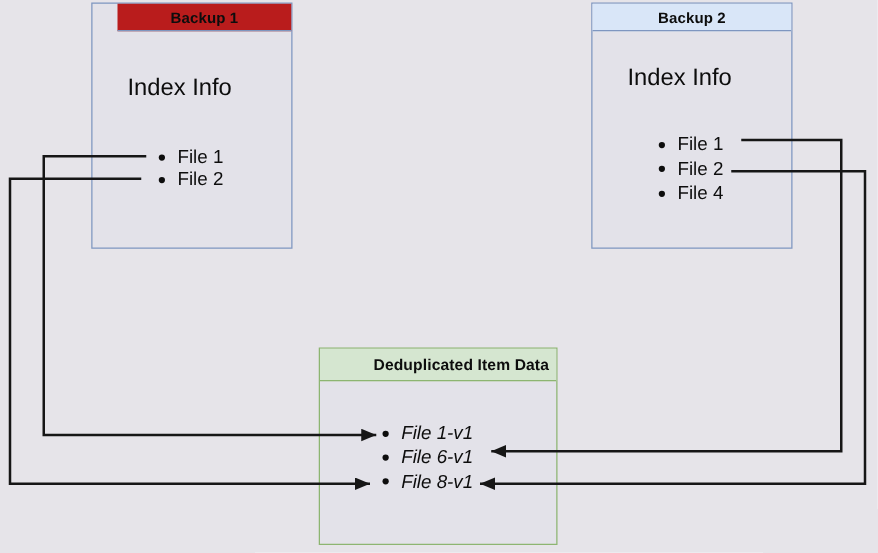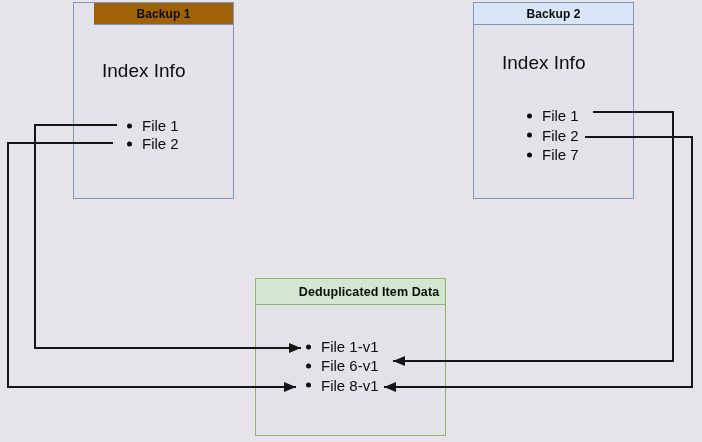--- a/index.html
+++ b/index.html
@@ -60,56 +60,56 @@
     width: 5px;
     height: 5px;
     border-radius: 50%;
     background: #0d0d0d;
   }
   #backup1-box ul.file-list { left: 52px; top: 114px; }
   #backup1-box ul.file-list li { line-height: 18px; }
   #backup2-box ul.file-list { left: 52px; top: 103px; }
   #backup2-box ul.file-list li { line-height: 19.5px; }
   #dedup-box ul.file-list { left: 49px; top: 58px; }
-  #dedup-box ul.file-list li { line-height: 19.3px; }
+  #dedup-box ul.file-list li { line-height: 19.3px; font-style: italic; }
 
   #connector-layer {
     position: absolute;
     left: 0;
     top: 0;
     width: 702px;
     height: 442px;
     pointer-events: none;
   }
 </style>
 </head>
 <body>
 
 <div id="canvas" style="background: rgb(230, 228, 233); color: rgb(13, 13, 13);">
 
   <div class="box" id="backup1-box" style="left: 73px; top: 2px; width: 161px; height: 197px; border-color: rgb(126, 150, 192); background: rgb(227, 226, 233);">
-    <div class="box-header" style="background: #a16207; border-bottom-color: rgb(126, 150, 192); margin-left: 20px;">
+    <div class="box-header" style="background: #b91c1c; border-bottom-color: rgb(126, 150, 192); margin-left: 20px;">
       <span>Backup 1</span>
     </div>
     <div class="section-label">Index Info</div>
     <ul class="file-list">
         <li>File 1</li>
         <li>File 2</li>
       </ul>
   </div>
 
   <div class="box" id="backup2-box" style="left: 473px; top: 2px; width: 161px; height: 197px; border-color: rgb(126, 150, 192); background: rgb(227, 226, 233);">
     <div class="box-header" style="background: rgb(217, 230, 248); border-bottom-color: rgb(126, 150, 192);">
       <span>Backup 2</span>
     </div>
     <div class="section-label">Index Info</div>
     <ul class="file-list">
         <li>File 1</li>
         <li>File 2</li>
-        <li>File 7</li>
+        <li>File 4</li>
       </ul>
   </div>
 
   <div class="box" id="dedup-box" style="left: 255px; top: 278px; width: 191px; height: 158px; border-color: rgb(141, 181, 113); background: rgb(227, 226, 233);">
     <div class="box-header" style="background: rgb(213, 230, 208); border-bottom-color: rgb(141, 181, 113);">
       <span>Deduplicated Item Data</span>
     </div>
     <ul class="file-list">
         <li>File 1-v1</li>
         <li>File 6-v1</li>

